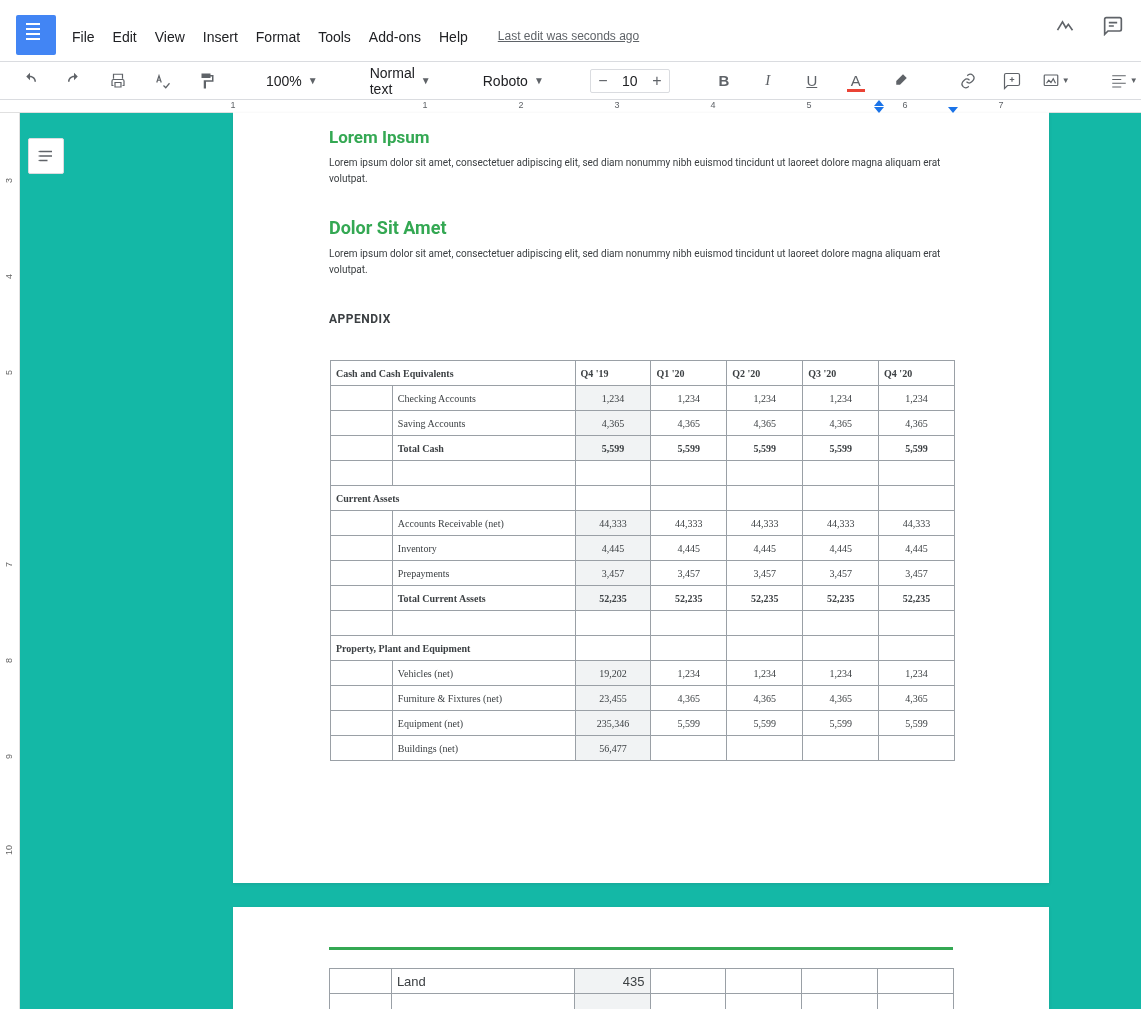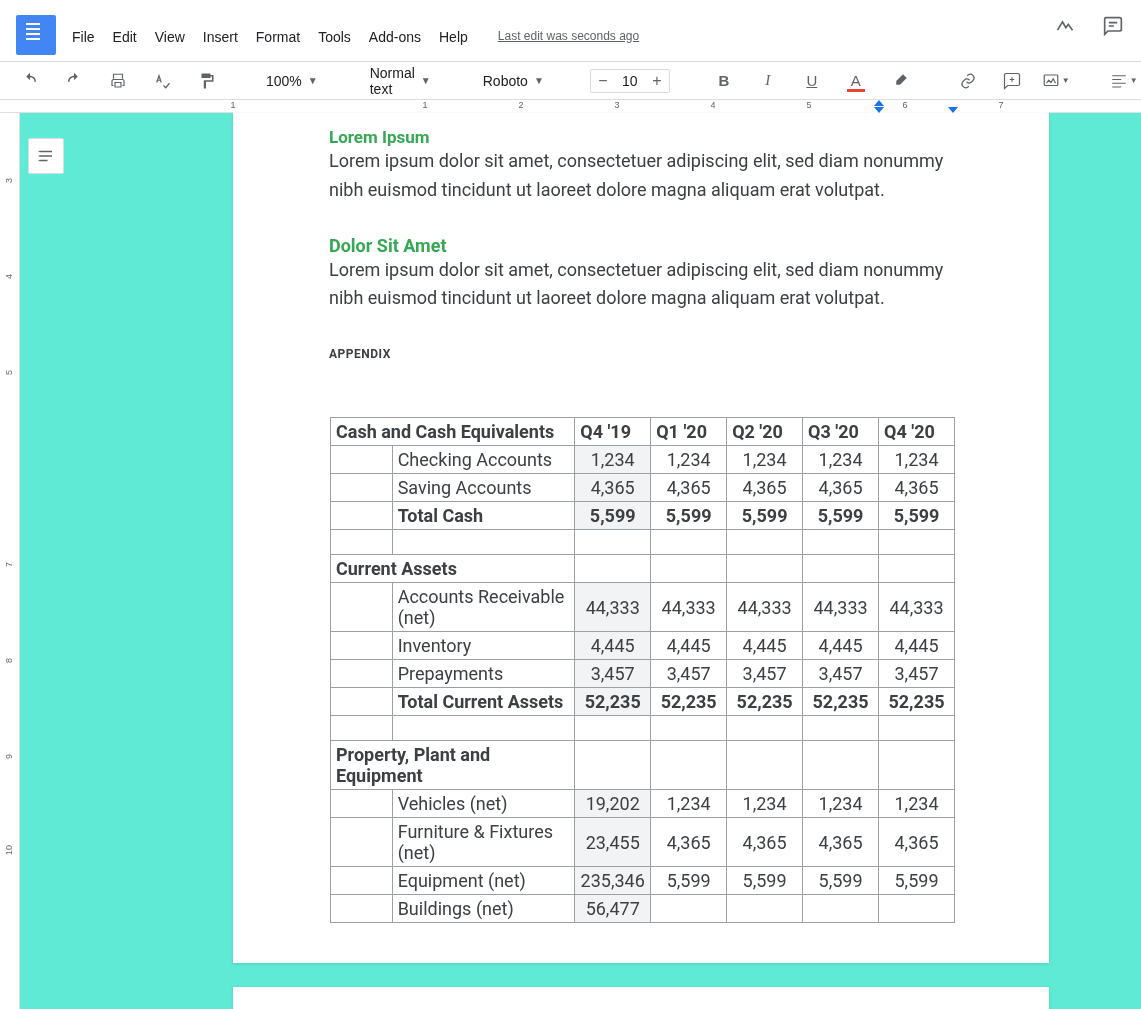--- a/index.html
+++ b/index.html
@@ -34,34 +34,34 @@
 
 .ruler-row { height:13px; border-bottom:1px solid #e0e0e0; position:relative; background:#fff; }
 .ruler { position:absolute; left:233px; right:0; top:0; height:13px; font-size:9px; color:#777; }
 .ruler .page-ruler { position:absolute; left:0; width:816px; top:0; height:13px; background:#fff; display:flex; }
 .ruler-tick { position:absolute; top:0; font-size:9px; color:#5f6368; transform:translateX(-50%); }
 .indent-marker { position:absolute; width:0; height:0; border-left:5px solid transparent; border-right:5px solid transparent; }
 .indent-top { border-bottom:6px solid #1a73e8; top:0; }
 .indent-bottom { border-top:6px solid #1a73e8; bottom:0; }
 
 
-.workspace { position:absolute; top:113px; left:0; right:0; bottom:0; background:#5eead4; display:flex; }
+.workspace { position:absolute; top:113px; left:0; right:0; bottom:0; background:#14b8a6; display:flex; }
 .vruler { width:20px; background:#fff; border-right:1px solid #e0e0e0; position:relative; }
 .vruler .vnum { position:absolute; left:4px; font-size:9px; color:#666; transform:rotate(-90deg); transform-origin: left top; width:10px; }
 .left-gutter { width:213px; position:relative; }
 .outline-btn { position:absolute; left:8px; top:25px; width:36px; height:36px; border:1px solid #dadce0; border-radius:2px; background:#fff; display:flex; align-items:center; justify-content:center; color:#5f6368; }
 .page-column { position:relative; }
 .page { width:816px; min-height:770px; background:#fff; box-shadow: 0 1px 3px rgba(60,64,67,0.15); position:relative; margin-bottom:24px; }
 .page-content { padding: 10px 96px 40px 96px; font-family: Roboto, Arial, sans-serif; }
 .h-green { color:#34a853; font-weight:700; font-size:17px; margin-top:4px; }
-.body-text { font-size:18px; color:#3c4043; line-height:1.6; }
+.body-text { font-size:10px; color:#3c4043; line-height:1.6; margin-top:8px; }
 .h-green2 { color:#34a853; font-weight:700; font-size:18px; margin-top:30px; }
 .appendix { font-size:12px; font-weight:700; color:#3c4043; margin-top:34px; letter-spacing:0.5px; }
 
-.doc-table { border-collapse:collapse; width:625px; margin-top:56px; margin-left:1px; font-size:18px; color:#3c4043; }
+.doc-table { border-collapse:collapse; width:625px; margin-top:34px; margin-left:1px; font-size:10px; color:#3c4043;font-family:Liberation Serif, serif; }
 .doc-table td { border:1px solid #9aa0a6; padding:3px 5px; height:25px; }
 .doc-table .colA { width:62px; }
 .doc-table .colB { width:183px; }
 .doc-table .colQ { width:76px; text-align:right; }
 .doc-table .section-head { font-weight:700; }
 .doc-table td.label { text-align:left; }
 .doc-table td.num { text-align:center; }
 .doc-table td.q4 { background:#f1f3f4; }
 .doc-table .bold { font-weight:700; }
 

